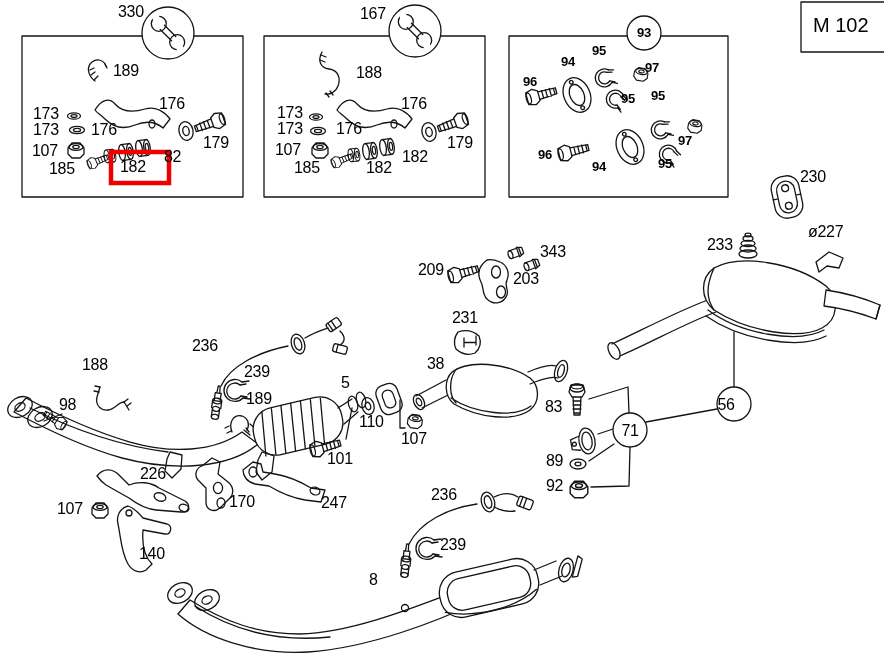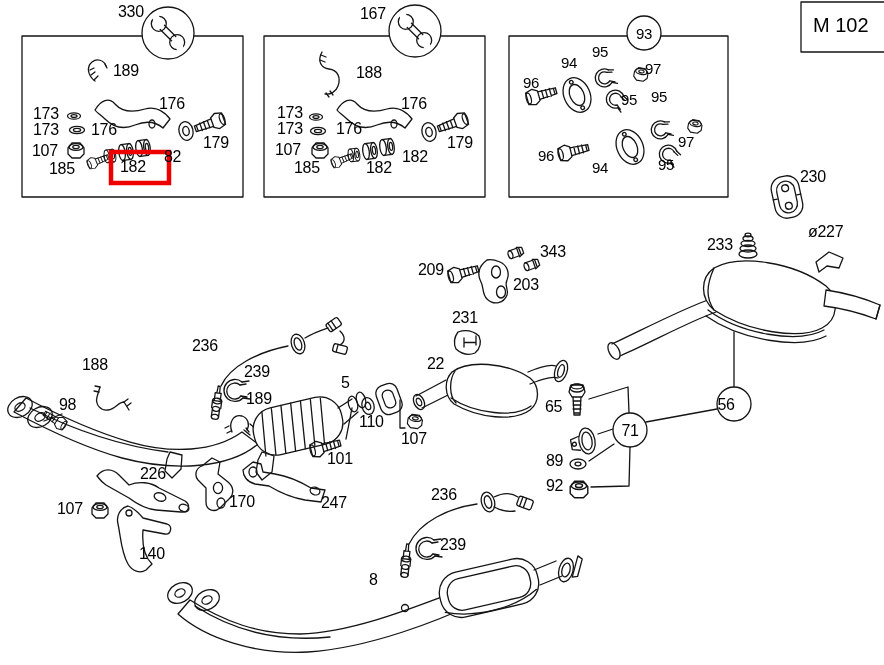--- a/index.html
+++ b/index.html
@@ -1,21 +1,21 @@
 <!DOCTYPE html>
 <html><head>
 <meta charset="utf-8">
 <style>
   html,body{margin:0;padding:0;background:#fff;}
   .stage{position:relative;width:884px;height:665px;background:#fff;overflow:hidden;
          font-family:"Liberation Sans",sans-serif;}
   .stage svg{position:absolute;left:0;top:0;}
   .lbl{position:absolute;font:16px/1.05 "Liberation Sans",sans-serif;color:#000;
        white-space:nowrap;letter-spacing:-0.3px;}
-  .sm{font-size:15px;}
+  .sm{font-size:13px;font-weight:bold;}
   .big{font-size:20px;letter-spacing:0;}
   .ctr{text-align:center;}
   svg .ln{stroke:#141414;fill:none;stroke-width:1.3;stroke-linecap:round;stroke-linejoin:round;}
   svg .w{fill:#fff;}
 </style>
 </head>
 <body>
 
 <div class="stage">
 
@@ -426,39 +426,39 @@
   <div class="lbl sm" style="left:538px;top:148px">96</div>
   <div class="lbl sm" style="left:592px;top:160px">94</div>
   <div class="lbl sm" style="left:678px;top:134px">97</div>
   <div class="lbl sm" style="left:658px;top:157px">95</div>
 
   <div class="lbl" style="left:800px;top:169px">230</div>
   <div class="lbl" style="left:808px;top:224px">ø227</div>
   <div class="lbl" style="left:707px;top:237px">233</div>
   <div class="lbl" style="left:418px;top:262px">209</div>
   <div class="lbl" style="left:540px;top:244px">343</div>
-  <div class="lbl" style="left:513px;top:277px">203</div>
+  <div class="lbl" style="left:513px;top:271px">203</div>
   <div class="lbl" style="left:452px;top:310px">231</div>
   <div class="lbl" style="left:192px;top:338px">236</div>
   <div class="lbl" style="left:244px;top:364px">239</div>
   <div class="lbl" style="left:246px;top:391px">189</div>
   <div class="lbl" style="left:82px;top:357px">188</div>
   <div class="lbl" style="left:59px;top:397px">98</div>
   <div class="lbl" style="left:341px;top:375px">5</div>
-  <div class="lbl" style="left:427px;top:356px">22</div>
+  <div class="lbl" style="left:427px;top:356px">38</div>
   <div class="lbl" style="left:359px;top:414px">110</div>
   <div class="lbl" style="left:401px;top:431px">107</div>
   <div class="lbl" style="left:327px;top:451px">101</div>
   <div class="lbl" style="left:140px;top:466px">226</div>
   <div class="lbl" style="left:229px;top:494px">170</div>
   <div class="lbl" style="left:321px;top:495px">247</div>
   <div class="lbl" style="left:57px;top:501px">107</div>
   <div class="lbl" style="left:139px;top:546px">140</div>
   <div class="lbl" style="left:431px;top:487px">236</div>
   <div class="lbl" style="left:440px;top:537px">239</div>
   <div class="lbl" style="left:369px;top:572px">8</div>
-  <div class="lbl" style="left:545px;top:399px">65</div>
+  <div class="lbl" style="left:545px;top:399px">83</div>
   <div class="lbl" style="left:546px;top:453px">89</div>
   <div class="lbl" style="left:546px;top:478px">92</div>
   <div class="lbl ctr" style="left:613px;top:423px;width:34px">71</div>
   <div class="lbl ctr" style="left:717px;top:397px;width:18px">56</div>
 
 </div>
 
 </body></html>

